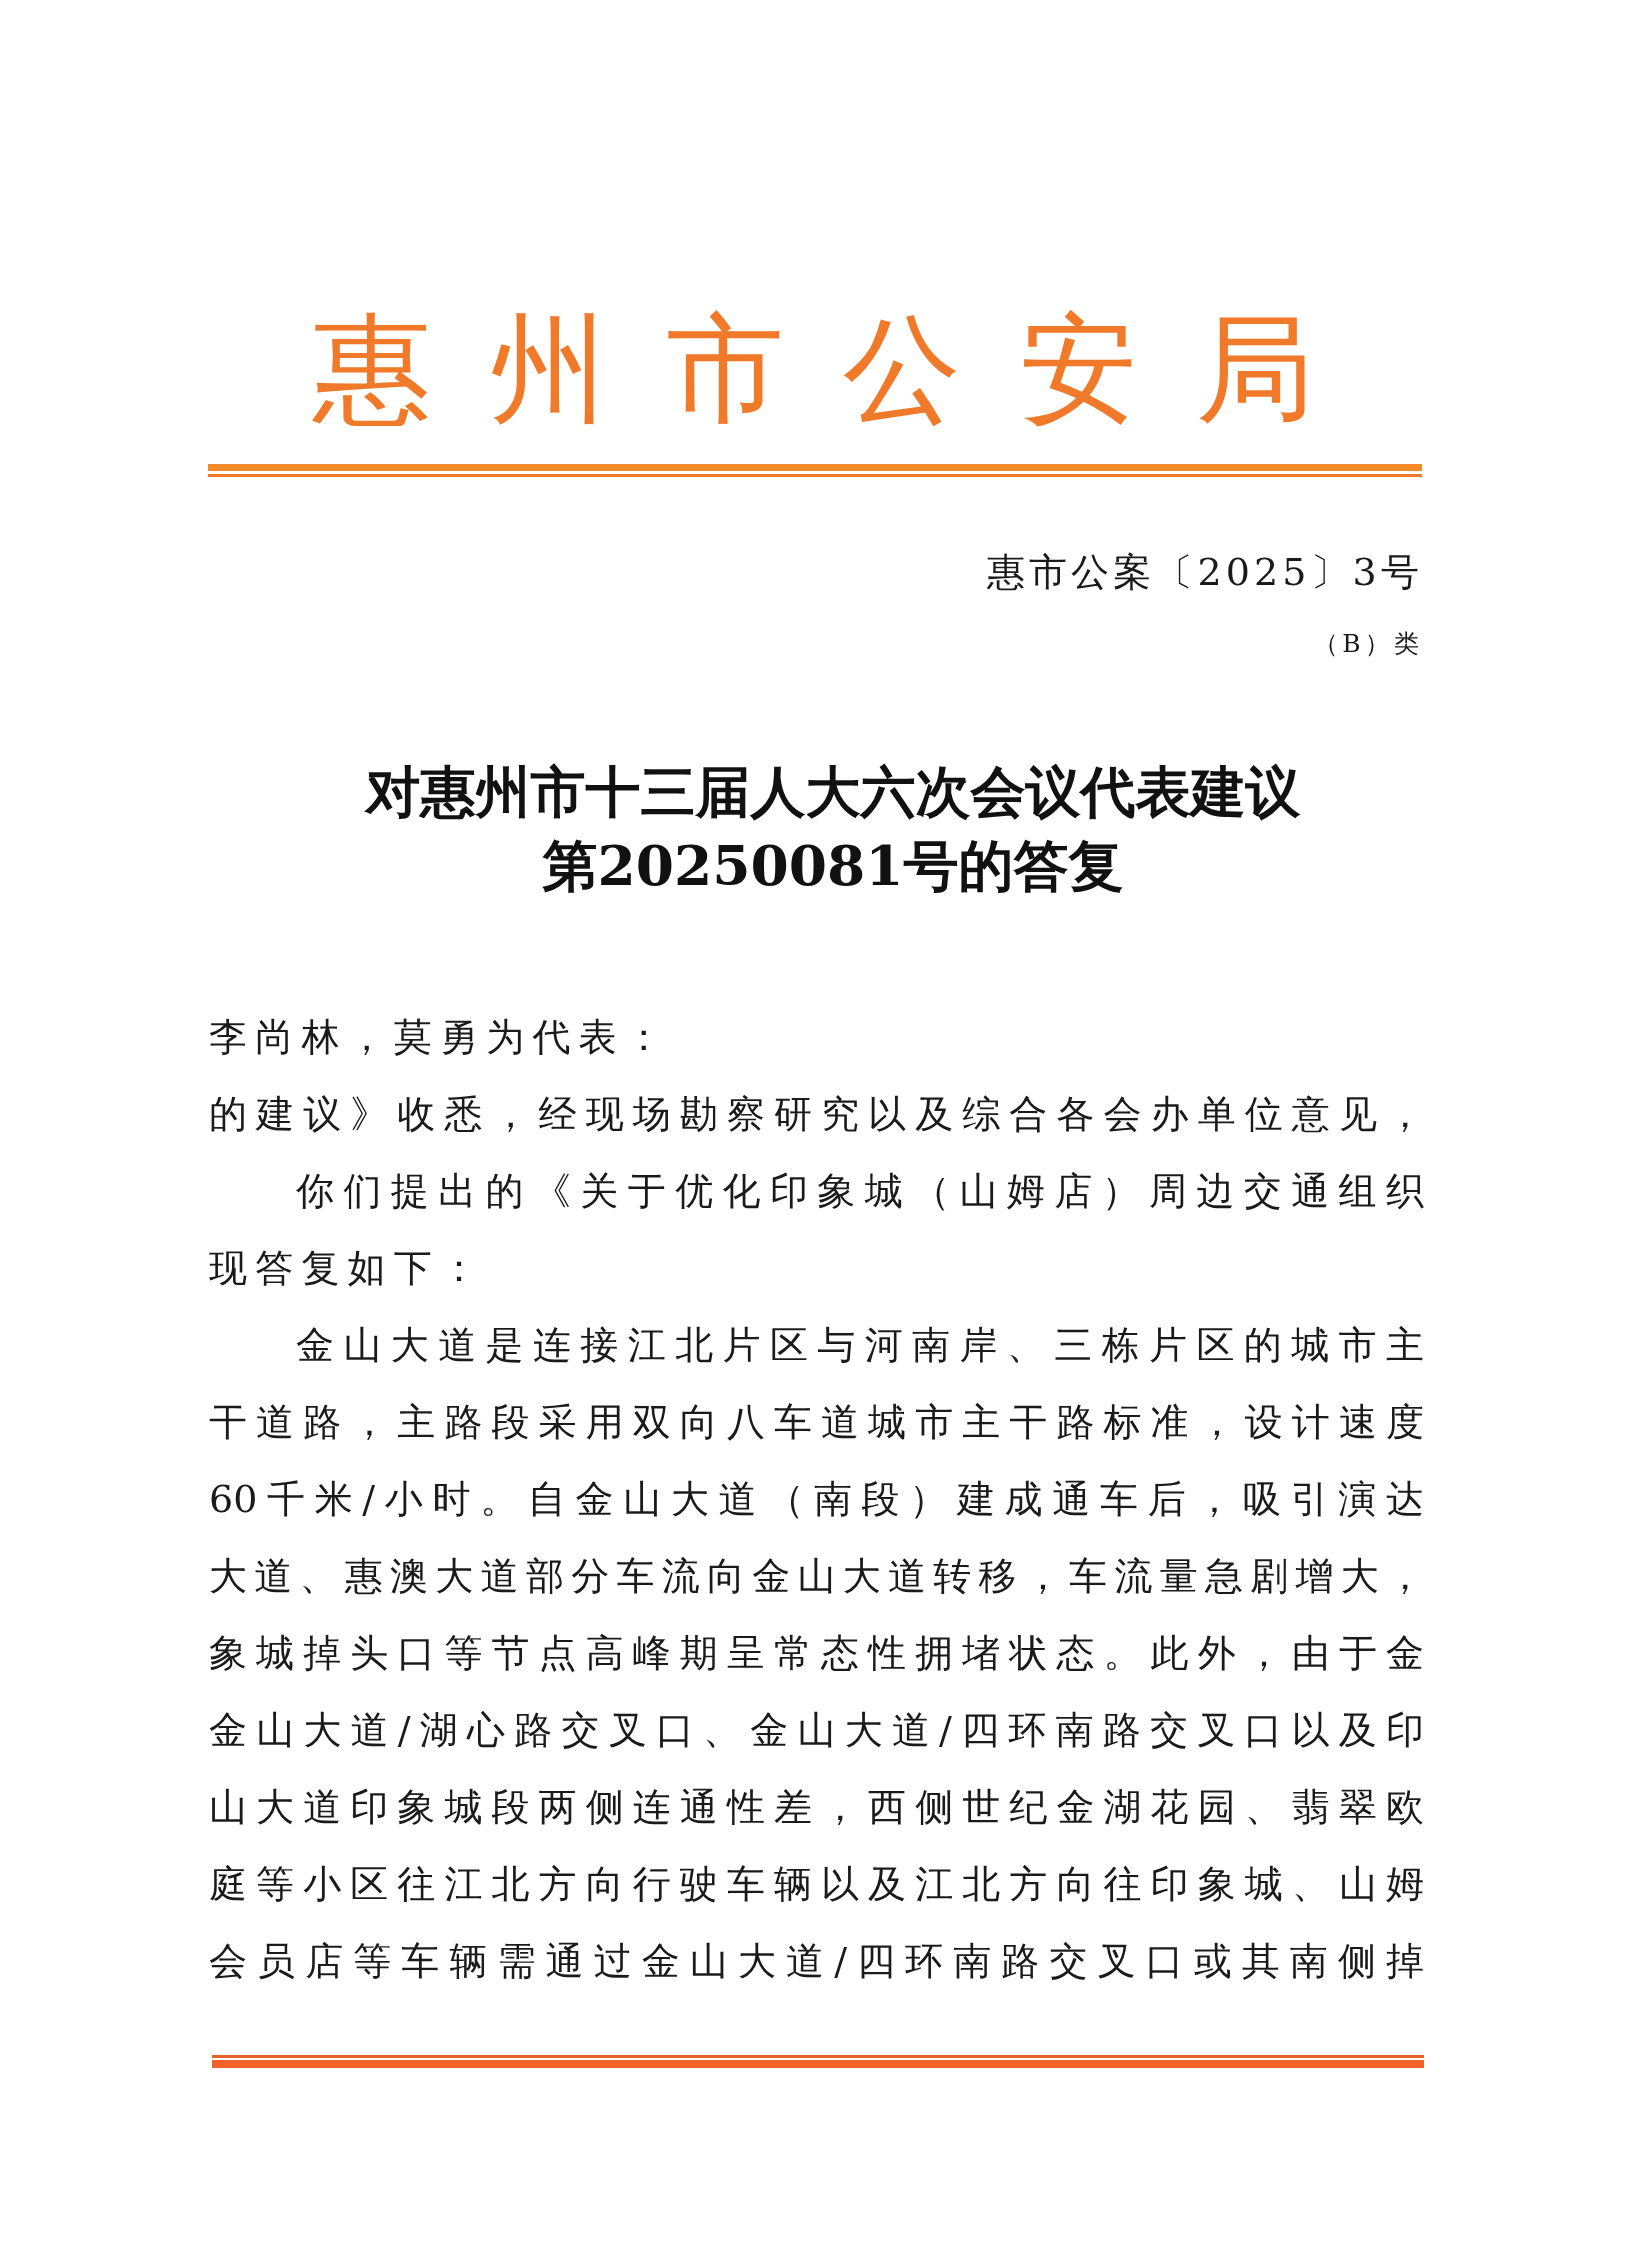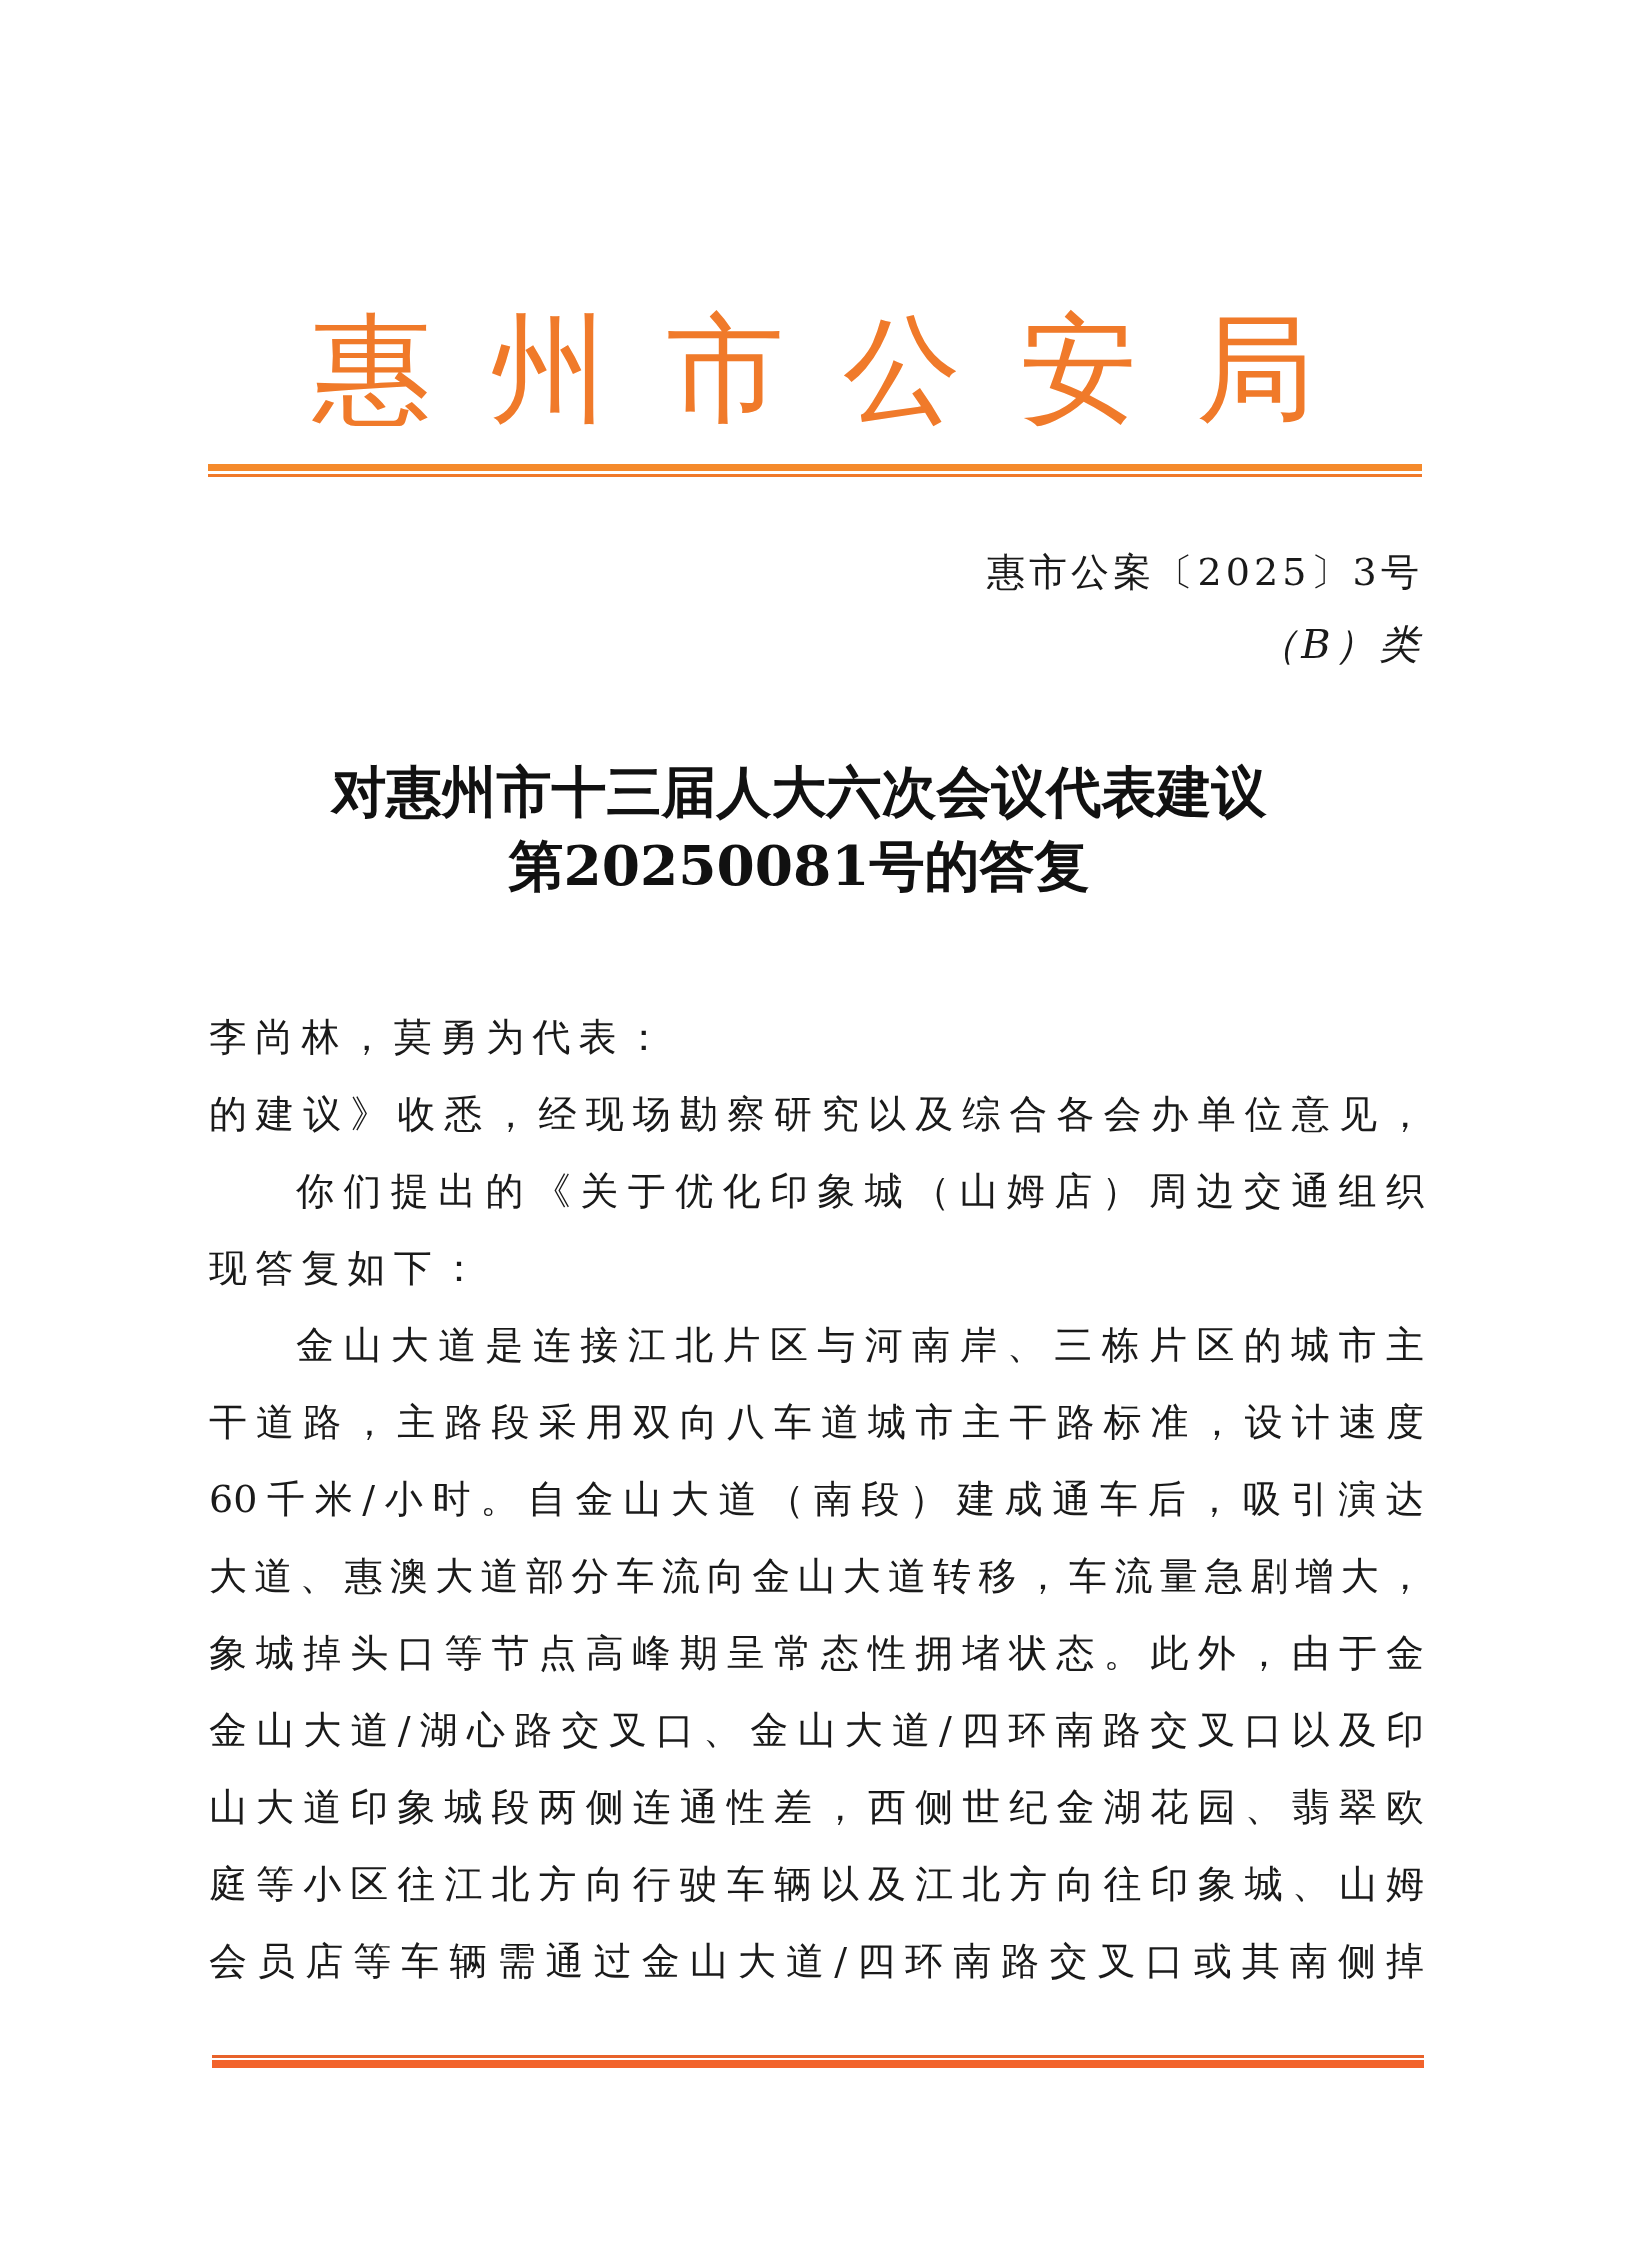--- a/index.html
+++ b/index.html
@@ -18,25 +18,25 @@
   .rule-top-thick { top: 464px; height: 6.7px; background: #f58a2b; }
   .rule-top-thin  { top: 474px; height: 2.6px;  background: #f07a2a; }
   .rule-bot-thin  { top: 2055px; height: 2.6px; left: 212px; width: 1212px; background: #e8622a; }
   .rule-bot-thick { top: 2060px; height: 7.7px; left: 212px; width: 1212px; background: #f2632b; }
 
   .doc-number {
     position: absolute; right: 203px; top: 544px; font-size: 38px; line-height: 56px;
     letter-spacing: 4.1px; white-space: nowrap; margin-left: 39px;
   }
   .doc-class {
-    position: absolute; right: 203px; top: 616px; font-size: 40px; line-height: 56px;
-    letter-spacing: 4.1px; white-space: nowrap; font-style: italic;
+    position: absolute; right: 203px; top: 616px; font-size: 25px; line-height: 56px;
+    letter-spacing: 4.1px; white-space: nowrap;
   }
   .doc-heading {
-    position: absolute; left: 192px; width: 1214px; top: 755px; text-align: center;
+    position: absolute; left: 226px; width: 1214px; top: 755px; text-align: center;
     font-size: 55px; line-height: 74px; font-weight: bold; color: #111;
   }
   .doc-heading div { white-space: nowrap; }
 
   .body-text {
     position: absolute; left: 209px; top: 999px; width: 1215px;
     font-size: 38px; line-height: 77px; color: #1a1a1a;
   }
   .body-line {
     display: block; height: 77px; white-space: nowrap;

